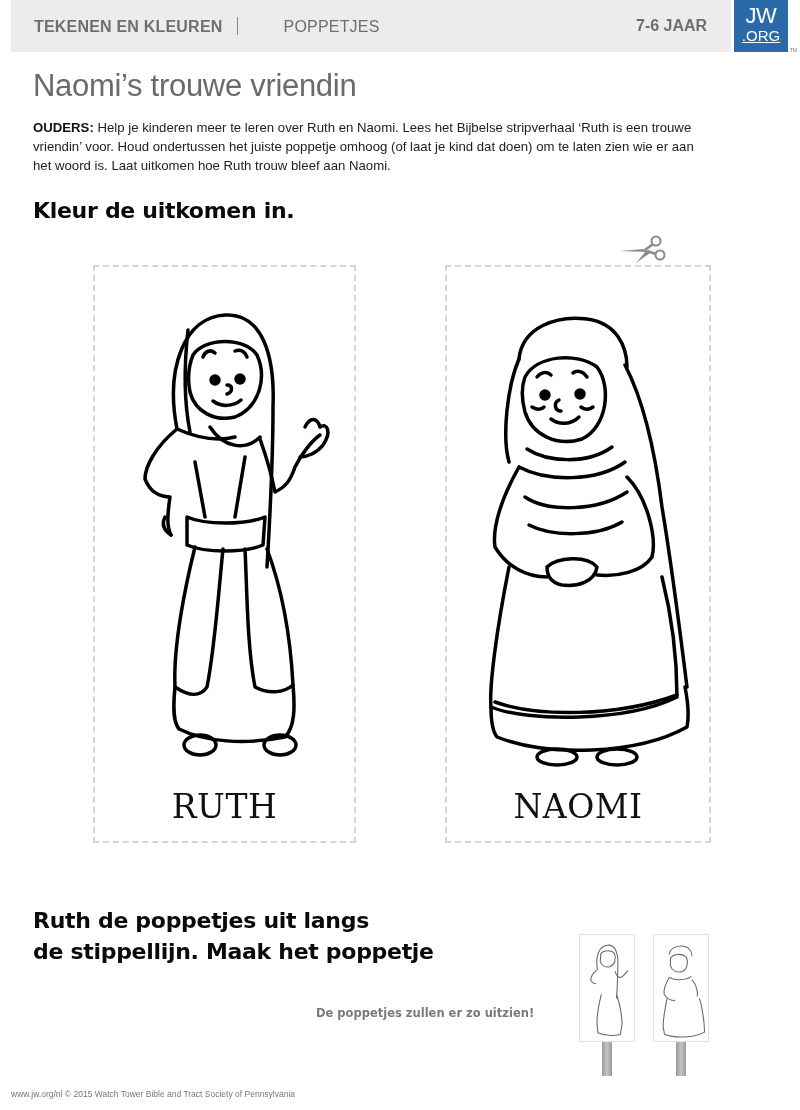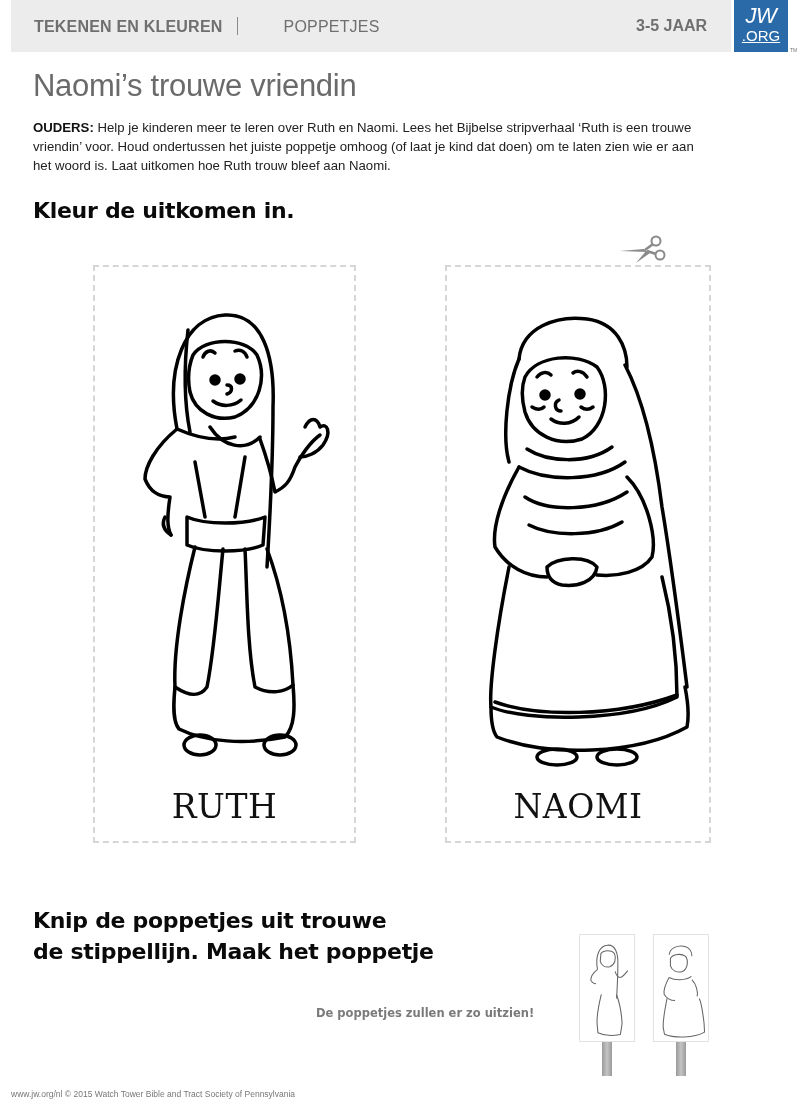--- a/index.html
+++ b/index.html
@@ -16,21 +16,21 @@
   }
   .header-left .cat { font-weight: bold; }
   .header-left .sep { display: inline-block; width: 1px; height: 18px; background: #8a8a8a; vertical-align: -3px; margin: 0 13px 0 14px; }
   .header-left .sub { font-weight: normal; margin-left: 33px; }
   .age { position: absolute; left: 636px; top: 17px; font-size: 16px; font-weight: bold; color: #6f6f6f; }
 
   .logo {
     position: absolute; left: 734px; top: 0; width: 54px; height: 52px; background: #2a6aa8;
     color: #fff; text-align: center; line-height: 1;
   }
-  .logo .l1 { display: block; font-size: 22px; padding-top: 5px; letter-spacing: -0.5px; font-style: italic; }
+  .logo .l1 { display: block; font-size: 22px; padding-top: 5px; letter-spacing: -0.5px; }
   .logo .l2 { display: block; font-size: 15px; margin-top: 1px; text-decoration: underline; }
   .tm { position: absolute; left: 790px; top: 47px; font-size: 5px; color: #777; }
 
   .title {
     position: absolute; left: 33px; top: 68px; font-size: 31px; color: #6a6a6a; font-weight: normal;
     letter-spacing: -0.3px;
   }
   .intro {
     position: absolute; left: 33px; top: 118px; width: 680px; font-size: 13.2px; line-height: 19px; color: #222;
   }
@@ -74,21 +74,21 @@
 
   .footer { position: absolute; left: 11px; top: 1089px; font-size: 8.5px; color: #777; }
 </style>
 </head>
 <body>
 
 <div class="header-band"></div>
 <div class="header-left">
   <span class="cat">TEKENEN EN KLEUREN</span><span class="sep"></span><span class="sub">POPPETJES</span>
 </div>
-<div class="age">3-5 JAAR</div>
+<div class="age">7-6 JAAR</div>
 <div class="logo">
   <span class="l1">JW</span>
   <span class="l2">.ORG</span>
 </div>
 <div class="tm">TM</div>
 
 <h1 class="title">Naomi’s trouwe vriendin</h1>
 <p class="intro">
   <b>OUDERS:</b><span> Help je kinderen meer te leren over Ruth en Naomi. Lees het Bijbelse stripverhaal ‘Ruth is een trouwe vriendin’ voor. Houd ondertussen het juiste poppetje omhoog (of laat je kind dat doen) om te laten zien wie er aan het woord is. Laat uitkomen hoe Ruth trouw bleef aan Naomi.</span>
 </p>
@@ -163,21 +163,21 @@
     <path d="M62 300 C50 360 42 420 44 440 C80 455 180 455 230 430 C230 390 225 350 215 310"></path>
     <path d="M44 440 C44 455 46 465 50 470 C100 490 190 488 240 460 C242 450 241 435 238 420"></path>
     <path d="M48 435 C90 450 170 450 230 428"></path>
     <ellipse cx="110" cy="490" rx="20" ry="8"></ellipse>
     <ellipse cx="170" cy="490" rx="20" ry="8"></ellipse>
   </svg>
   <div class="name">NAOMI</div>
 </div>
 
 <div class="h-cut">
-  <span>Knip de poppetjes uit trouwe</span>
+  <span>Ruth de poppetjes uit langs</span>
   <span>de stippellijn. Maak het poppetje</span>
 </div>
 <div class="preview-note">De poppetjes zullen er zo uitzien!</div>
 
 <div class="mini m1">
   <svg width="56" height="108" viewBox="0 0 263 510" fill="none" stroke="#666" stroke-width="5">
     <path d="M82 162 C70 100 90 50 130 48 C168 46 180 90 178 140 C178 200 175 250 172 300"></path>
     <path d="M98 88 C110 70 150 70 162 88 C172 110 165 140 140 150 C120 155 100 145 95 125 Z"></path>
     <path d="M82 162 C60 180 50 200 50 212 C55 225 65 230 75 230"></path>
     <path d="M165 172 C180 220 200 200 225 168"></path>

